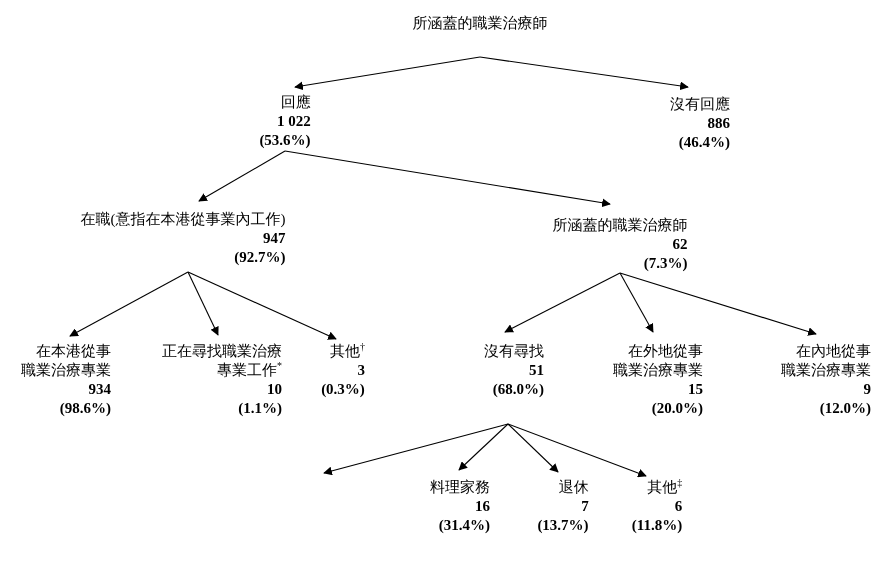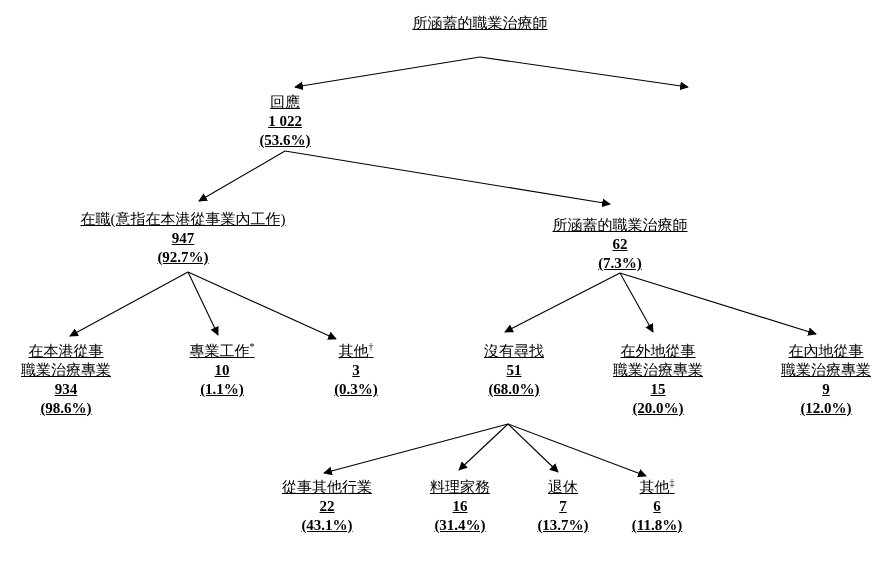--- a/index.html
+++ b/index.html
@@ -13,25 +13,24 @@
     overflow: hidden;
   }
   .arrows {
     position: absolute;
     left: 0; top: 0;
     width: 892px; height: 588px;
   }
   .node {
     position: absolute;
     transform: translateX(-50%);
-    text-align: center;
+    text-align: right;
     white-space: nowrap;
     font-size: 15px;
     line-height: 19px;
-    text-decoration: underline;
   }
   .node .lbl { font-weight: normal; }
   .node .val, .node .pct { font-weight: bold; }
   .node sup {
     font-size: 10px;
     line-height: 0;
     vertical-align: super;
   }
 </style>
 </head>
@@ -66,20 +65,25 @@
   <div class="node" style="left:480px; top:14px">
     <div class="lbl">所涵蓋的職業治療師</div>
   </div>
 
   <div class="node" style="left:285px; top:93px">
     <div class="lbl">回應</div>
     <div class="val">1 022</div>
     <div class="pct">(53.6%)</div>
   </div>
 
+  <div class="node" style="left:700px; top:95px">
+    <div class="lbl">沒有回應</div>
+    <div class="val">886</div>
+    <div class="pct">(46.4%)</div>
+  </div>
 
   <div class="node" style="left:183px; top:210px">
     <div class="lbl">在職(意指在本港從事業內工作)</div>
     <div class="val">947</div>
     <div class="pct">(92.7%)</div>
   </div>
 
   <div class="node" style="left:620px; top:216px">
     <div class="lbl">所涵蓋的職業治療師</div>
     <div class="val">62</div>
@@ -87,26 +91,27 @@
   </div>
 
   <div class="node" style="left:66px; top:342px">
     <div class="lbl">在本港從事</div>
     <div class="lbl">職業治療專業</div>
     <div class="val">934</div>
     <div class="pct">(98.6%)</div>
   </div>
 
   <div class="node" style="left:222px; top:342px">
+    <div class="lbl">正在尋找職業治療</div>
     <div class="lbl"><span>專業工作</span><sup>*</sup></div>
     <div class="val">10</div>
     <div class="pct">(1.1%)</div>
   </div>
 
-  <div class="node" style="left:356px; top:342px">
+  <div class="node" style="left:343px; top:342px">
     <div class="lbl"><span>其他</span><sup>†</sup></div>
     <div class="val">3</div>
     <div class="pct">(0.3%)</div>
   </div>
 
   <div class="node" style="left:514px; top:342px">
     <div class="lbl">沒有尋找</div>
     <div class="val">51</div>
     <div class="pct">(68.0%)</div>
   </div>
@@ -118,25 +123,20 @@
     <div class="pct">(20.0%)</div>
   </div>
 
   <div class="node" style="left:826px; top:342px">
     <div class="lbl">在內地從事</div>
     <div class="lbl">職業治療專業</div>
     <div class="val">9</div>
     <div class="pct">(12.0%)</div>
   </div>
 
-  <div class="node" style="left:327px; top:478px">
-    <div class="lbl">從事其他行業</div>
-    <div class="val">22</div>
-    <div class="pct">(43.1%)</div>
-  </div>
 
   <div class="node" style="left:460px; top:478px">
     <div class="lbl">料理家務</div>
     <div class="val">16</div>
     <div class="pct">(31.4%)</div>
   </div>
 
   <div class="node" style="left:563px; top:478px">
     <div class="lbl">退休</div>
     <div class="val">7</div>

